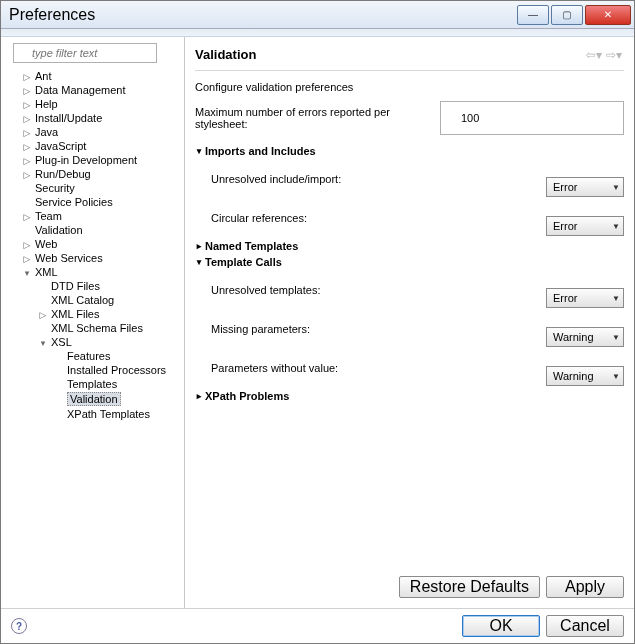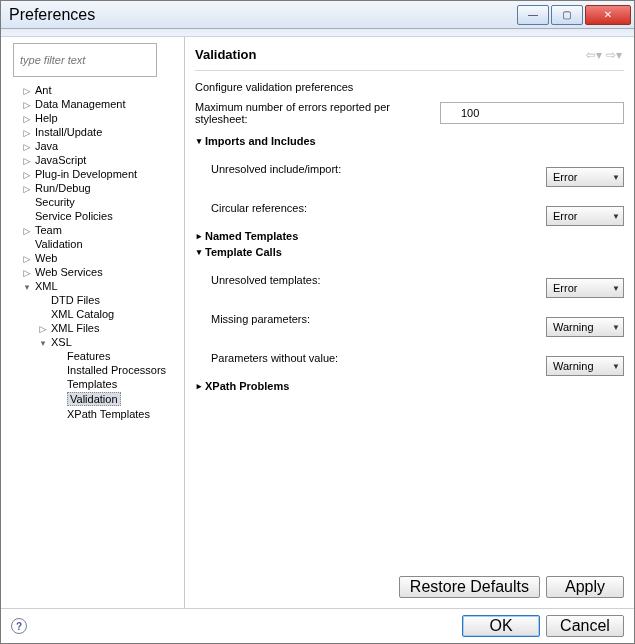--- a/index.html
+++ b/index.html
@@ -6,37 +6,37 @@
   body { margin:0; font-family:"Segoe UI",Tahoma,sans-serif; font-size:11px; color:#000; background:#ccc; }
   .window { width:635px; height:644px; background:#fff; border:1px solid #7a7a7a; position:relative; display:flex; flex-direction:column; }
   .titlebar { height:28px; background:linear-gradient(#f2f6fb,#dbe6f4); border-bottom:1px solid #aab; display:flex; align-items:center; padding:0 3px 0 8px; }
   .titlebar .title { font-size:16px; color:#000; flex:1; }
   .winbtns { display:flex; gap:0; }
   .winbtn { width:32px; height:20px; border:1px solid #5a7aa0; background:linear-gradient(#f7fbff,#cdddf0); border-radius:2px; margin-left:2px; display:flex; align-items:center; justify-content:center; font-size:10px; color:#334; }
   .winbtn.close { background:linear-gradient(#f08080,#d03020); color:#fff; border-color:#903020; width:46px; }
   .topblur { height:8px; background:linear-gradient(#e4ecf5,#eef3f9); border-bottom:1px solid #c8d4e2; }
   .body { flex:1; display:flex; min-height:0; }
   .sidebar { width:184px; border-right:1px solid #c8c8c8; display:flex; flex-direction:column; padding:6px 2px 4px 4px; overflow:auto; }
-  .filter { height:34px; border:1px solid #b0b0b0; padding:2px 4px; margin:0 4px 6px 8px; background:#fff; color:#555; display:flex; align-items:center; font-style:italic; width:144px; }
+  .filter { height:20px; border:1px solid #b0b0b0; padding:2px 16px; margin:0 4px 6px 8px; background:#fff; color:#555; display:flex; align-items:center; font-style:italic; width:144px; }
   .filter input { border:none; outline:none; width:100%; font-size:11px; font-style:italic; color:#555; background:transparent; }
   .tree { flex:1; overflow:auto; padding-left:4px; }
   .treeitem { padding:1px 2px 1px 0; white-space:nowrap; }
   .ind0 { padding-left:26px; } 
   .ind0t { padding-left:12px; }
   .ind1 { padding-left:42px; }
   .ind1t { padding-left:28px; }
   .ind2 { padding-left:58px; }
   .twist { display:inline-block; width:12px; text-align:center; color:#6a6a6a; font-size:9px; margin-right:2px; }
   .selected { background:#d8dce4; border:1px dotted #888; display:inline-block; padding:0 2px; }
   .main { flex:1; display:flex; flex-direction:column; padding:6px 10px 6px 10px; min-width:0; }
   .mainhead { display:flex; align-items:center; border-bottom:1px solid #d8d8d8; padding:4px 0 8px 0; margin-bottom:8px; }
   .mainhead h1 { font-size:13px; font-weight:bold; margin:0; flex:1; }
   .navarrow { color:#b8b8b8; font-size:12px; padding:0 2px; }
   .desc { margin:2px 0 8px 0; }
-  .numinput { flex:1; border:1px solid #b0b0b0; height:22px; padding:1px 20px; font-size:11px; }
+  .numinput { flex:1; border:1px solid #b0b0b0; height:34px; padding:1px 20px; font-size:11px; }
   .numrow { display:flex; align-items:center; margin:2px 0 10px 0; gap:6px; }
   .numrow .lbl { }
   .section { display:flex; align-items:center; font-weight:bold; margin:4px 0 4px -2px; }
   .section .tw { font-size:9px; width:12px; text-align:center; }
   .optrow { display:flex; align-items:center; margin:3px 0 3px 16px; }
   .optrow .olabel { flex:1; }
   .combo { width:78px; height:20px; border:1px solid #8a8a8a; background:linear-gradient(#fdfdfd,#e2e2e2); display:flex; align-items:center; padding:0 3px 0 6px; font-size:11px; position:relative;margin-top:16px; }
   .combo .cval { flex:1; }
   .combo .carrow { font-size:8px; color:#333; }
   .content { flex:1; overflow:auto; }
@@ -78,20 +78,21 @@
         <div class="treeitem ind0"><span>Security</span></div>
         <div class="treeitem ind0"><span>Service Policies</span></div>
         <div class="treeitem ind0t"><span class="twist">▷</span><span>Team</span></div>
         <div class="treeitem ind0"><span>Validation</span></div>
         <div class="treeitem ind0t"><span class="twist">▷</span><span>Web</span></div>
         <div class="treeitem ind0t"><span class="twist">▷</span><span>Web Services</span></div>
         <div class="treeitem ind0t"><span class="twist">▾</span><span>XML</span></div>
           <div class="treeitem ind1"><span>DTD Files</span></div>
           <div class="treeitem ind1"><span>XML Catalog</span></div>
           <div class="treeitem ind1t"><span class="twist">▷</span><span>XML Files</span></div>
+          <div class="treeitem ind1"><span>XML Schema Files</span></div>
           <div class="treeitem ind1t"><span class="twist">▾</span><span>XSL</span></div>
             <div class="treeitem ind2"><span>Features</span></div>
             <div class="treeitem ind2"><span>Installed Processors</span></div>
             <div class="treeitem ind2"><span>Templates</span></div>
             <div class="treeitem ind2"><span class="selected">Validation</span></div>
             <div class="treeitem ind2"><span>XPath Templates</span></div>
       </div>
     </div>
 
     <div class="main">

